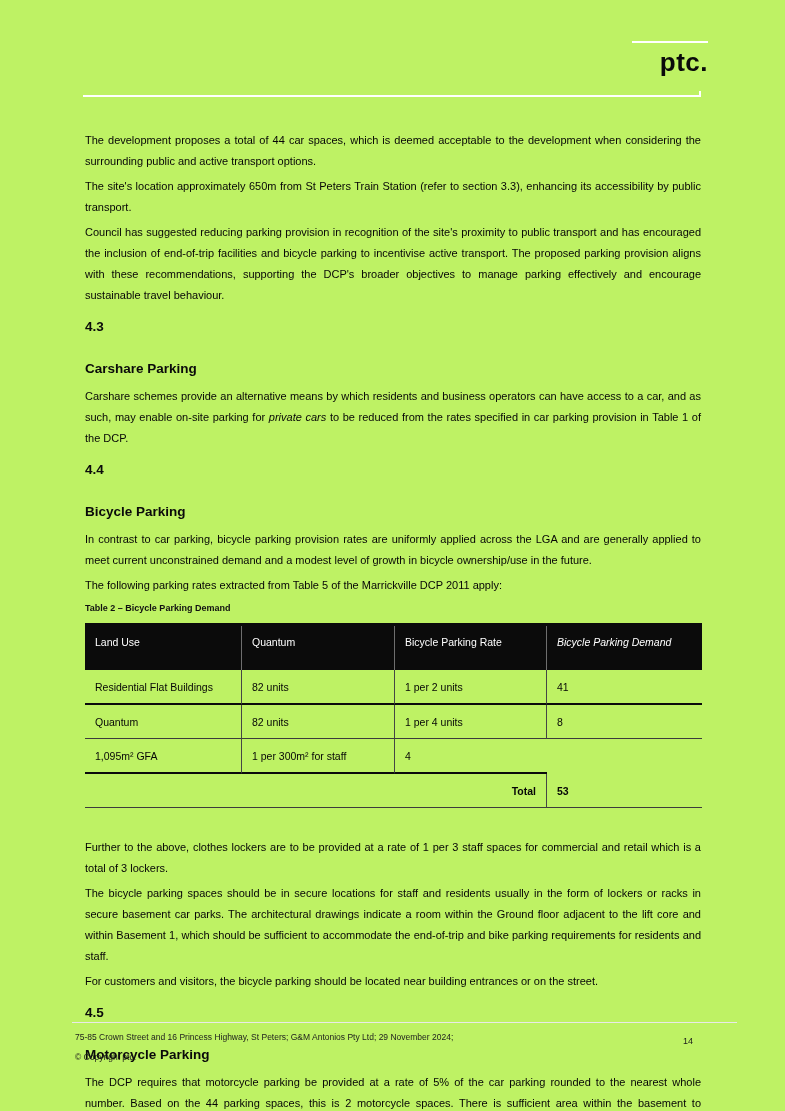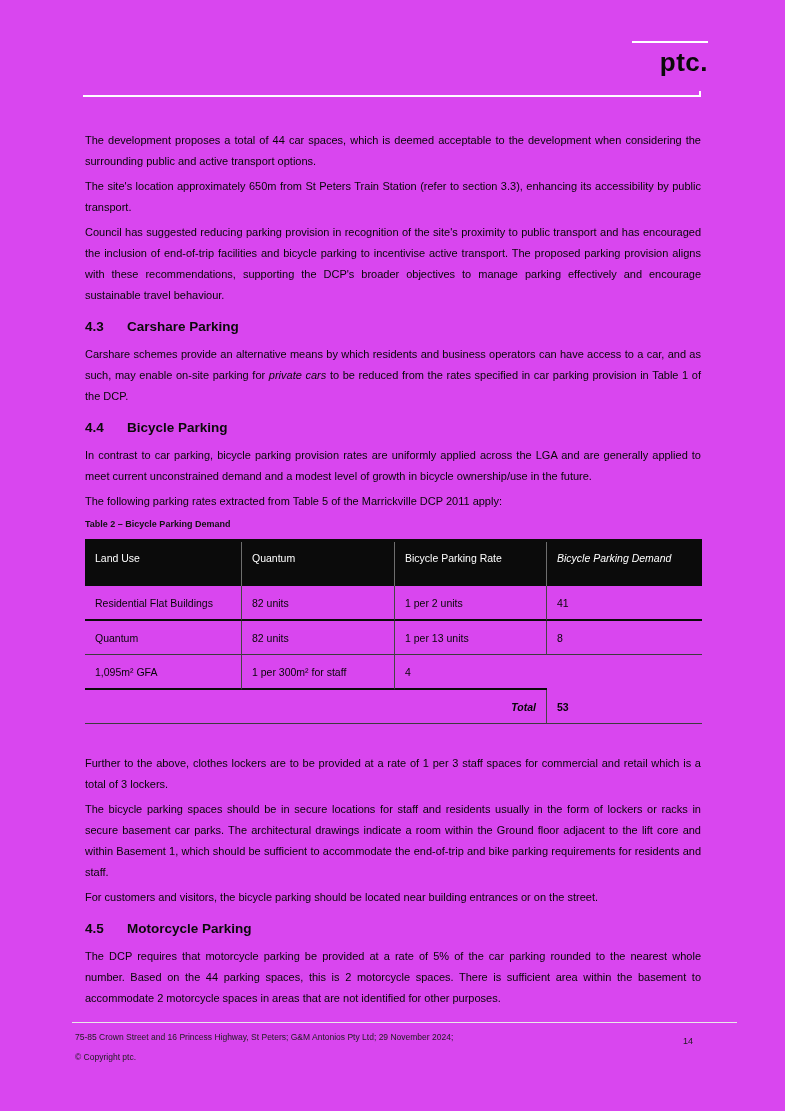--- a/index.html
+++ b/index.html
@@ -7,21 +7,21 @@
   body {
     width: 785px; height: 1111px;
     background: #7f7f7f;
     font-family: "Liberation Sans", sans-serif;
     color: #060606;
     -webkit-font-smoothing: antialiased;
   }
   .page {
     position: relative;
     width: 785px; height: 1111px;
-    background: #d946ef;
+    background: #bef264;
     overflow: hidden;
   }
   
   .logo-block {
     position: absolute; top: 41px; right: 77px;
     width: 76px; text-align: right;
   }
   .logo-rule { width: 76px; height: 2px; background: #ffffff; }
   .logo-text {
     margin-top: 6px;
@@ -41,21 +41,21 @@
     position: absolute; top: 130px; left: 85px; width: 616px;
   }
   .para {
     font-size: 11px; line-height: 21px;
     text-align: justify;
     margin: 0 0 4px 0;
   }
   .heading {
     display: flex; align-items: baseline;
     font-size: 13.5px; font-weight: 600; color: #0a0a0a;
-    margin: 11px 0 8px 0; line-height: 19px;
+    margin: 11px 0 8px 0; line-height: 19px; flex-direction: column;
   }
   .heading .h-num { width: 42px; flex: 0 0 42px; }
   .table-caption {
     font-size: 9px; font-weight: 700; color: #111;
     margin: 6px 0 9px 0; line-height: 12px;
   }
   
   .bike-table {
     width: 617px;
     display: grid;
@@ -77,21 +77,20 @@
   }
   .bt-head.last { border-right: none; font-style: italic; }
   .row1 { border-bottom: 2.5px solid #0b0b0b; }
   .row2 { border-bottom: 1px solid #3c3c3c; }
   .row3 { border-bottom: 2.5px solid #0b0b0b; }
   .total-label {
     grid-column: 1 / span 3;
     justify-content: flex-end;
     font-weight: 700;
     border-bottom: 1.5px solid #3c3c3c;
-    font-style: italic;
   }
   .total-value {
     font-weight: 700;
     border-bottom: 1.5px solid #3c3c3c;
   }
   .italic { font-style: italic; }
   
   .footer-rule {
     position: absolute; top: 1022px; left: 72px;
     width: 665px; height: 1px; background: #e9e9e9;
@@ -143,21 +142,21 @@
       <div class="bt-cell bt-head">Bicycle Parking Rate</div>
       <div class="bt-cell bt-head last">Bicycle Parking Demand</div>
 
       <div class="bt-cell row1">Residential Flat Buildings</div>
       <div class="bt-cell row1">82 units</div>
       <div class="bt-cell row1">1 per 2 units</div>
       <div class="bt-cell row1 last">41</div>
 
       <div class="bt-cell row2">Quantum</div>
       <div class="bt-cell row2">82 units</div>
-      <div class="bt-cell row2">1 per 13 units</div>
+      <div class="bt-cell row2">1 per 4 units</div>
       <div class="bt-cell row2 last">8</div>
 
       <div class="bt-cell row3">1,095m² GFA</div>
       <div class="bt-cell row3">1 per 300m² for staff</div>
       <div class="bt-cell row3 last">4</div>
 
       <div class="bt-cell total-label">Total</div>
       <div class="bt-cell total-value last">53</div>
     </div>
 

